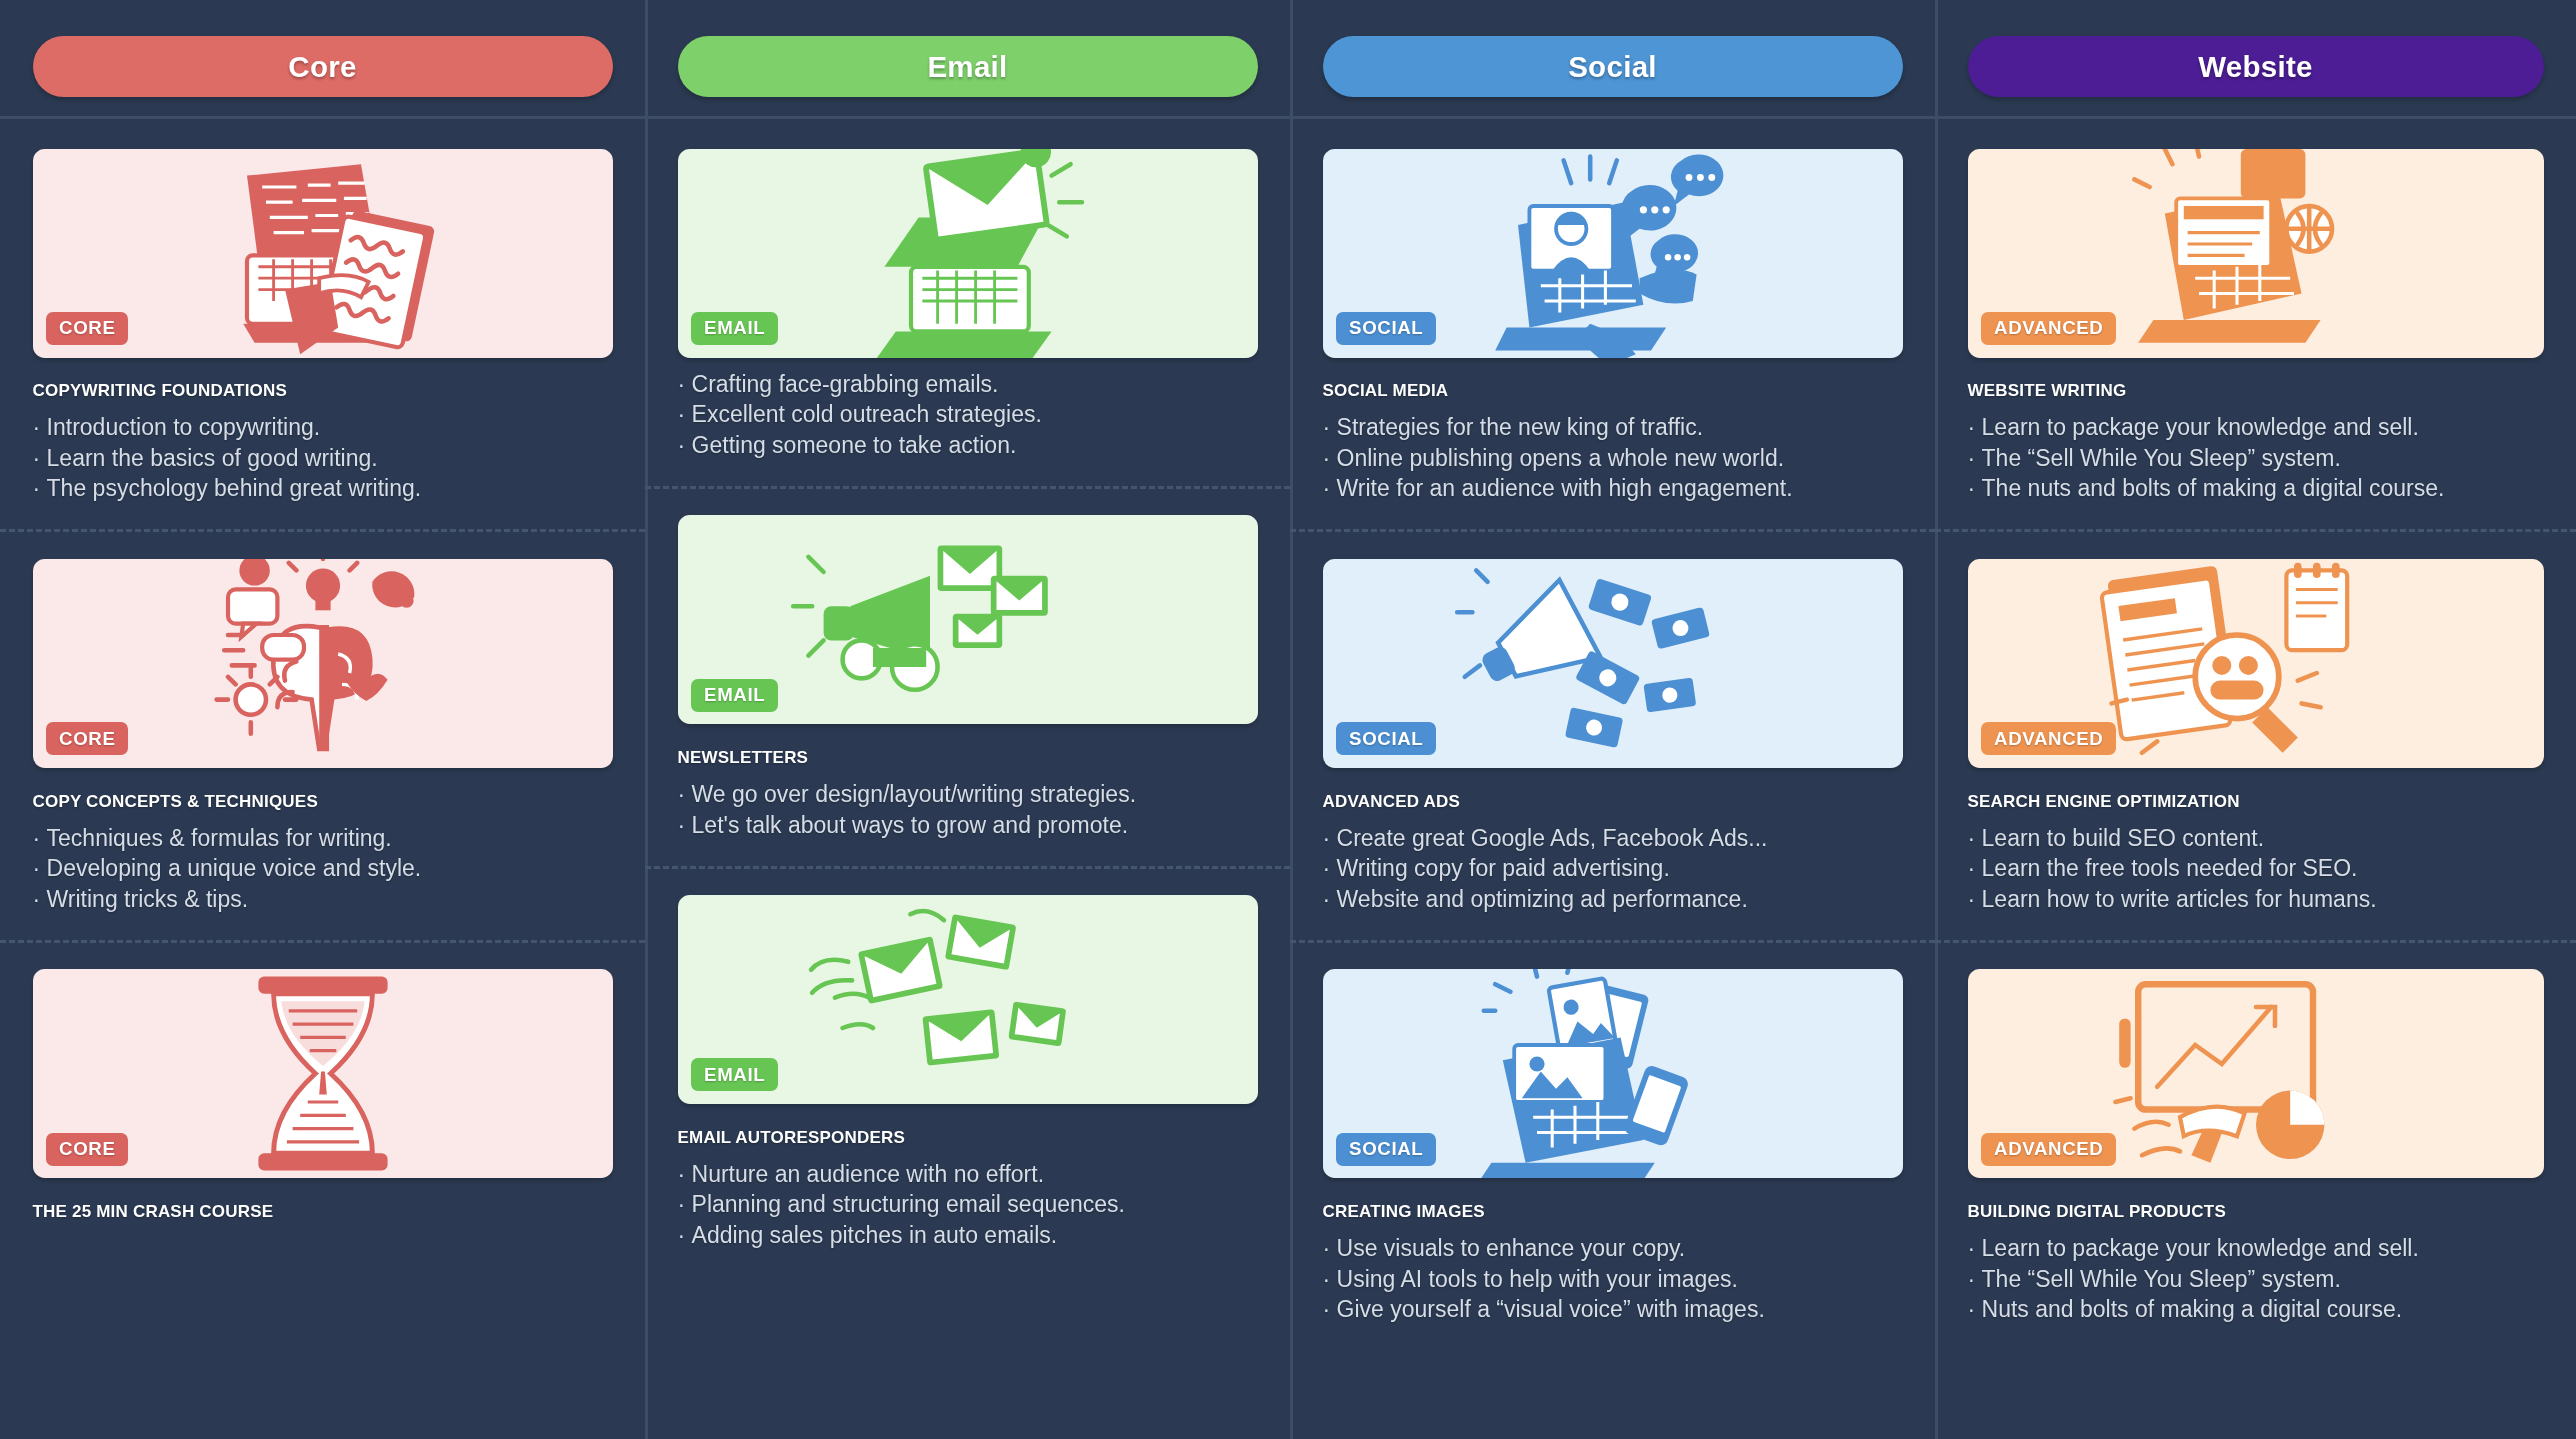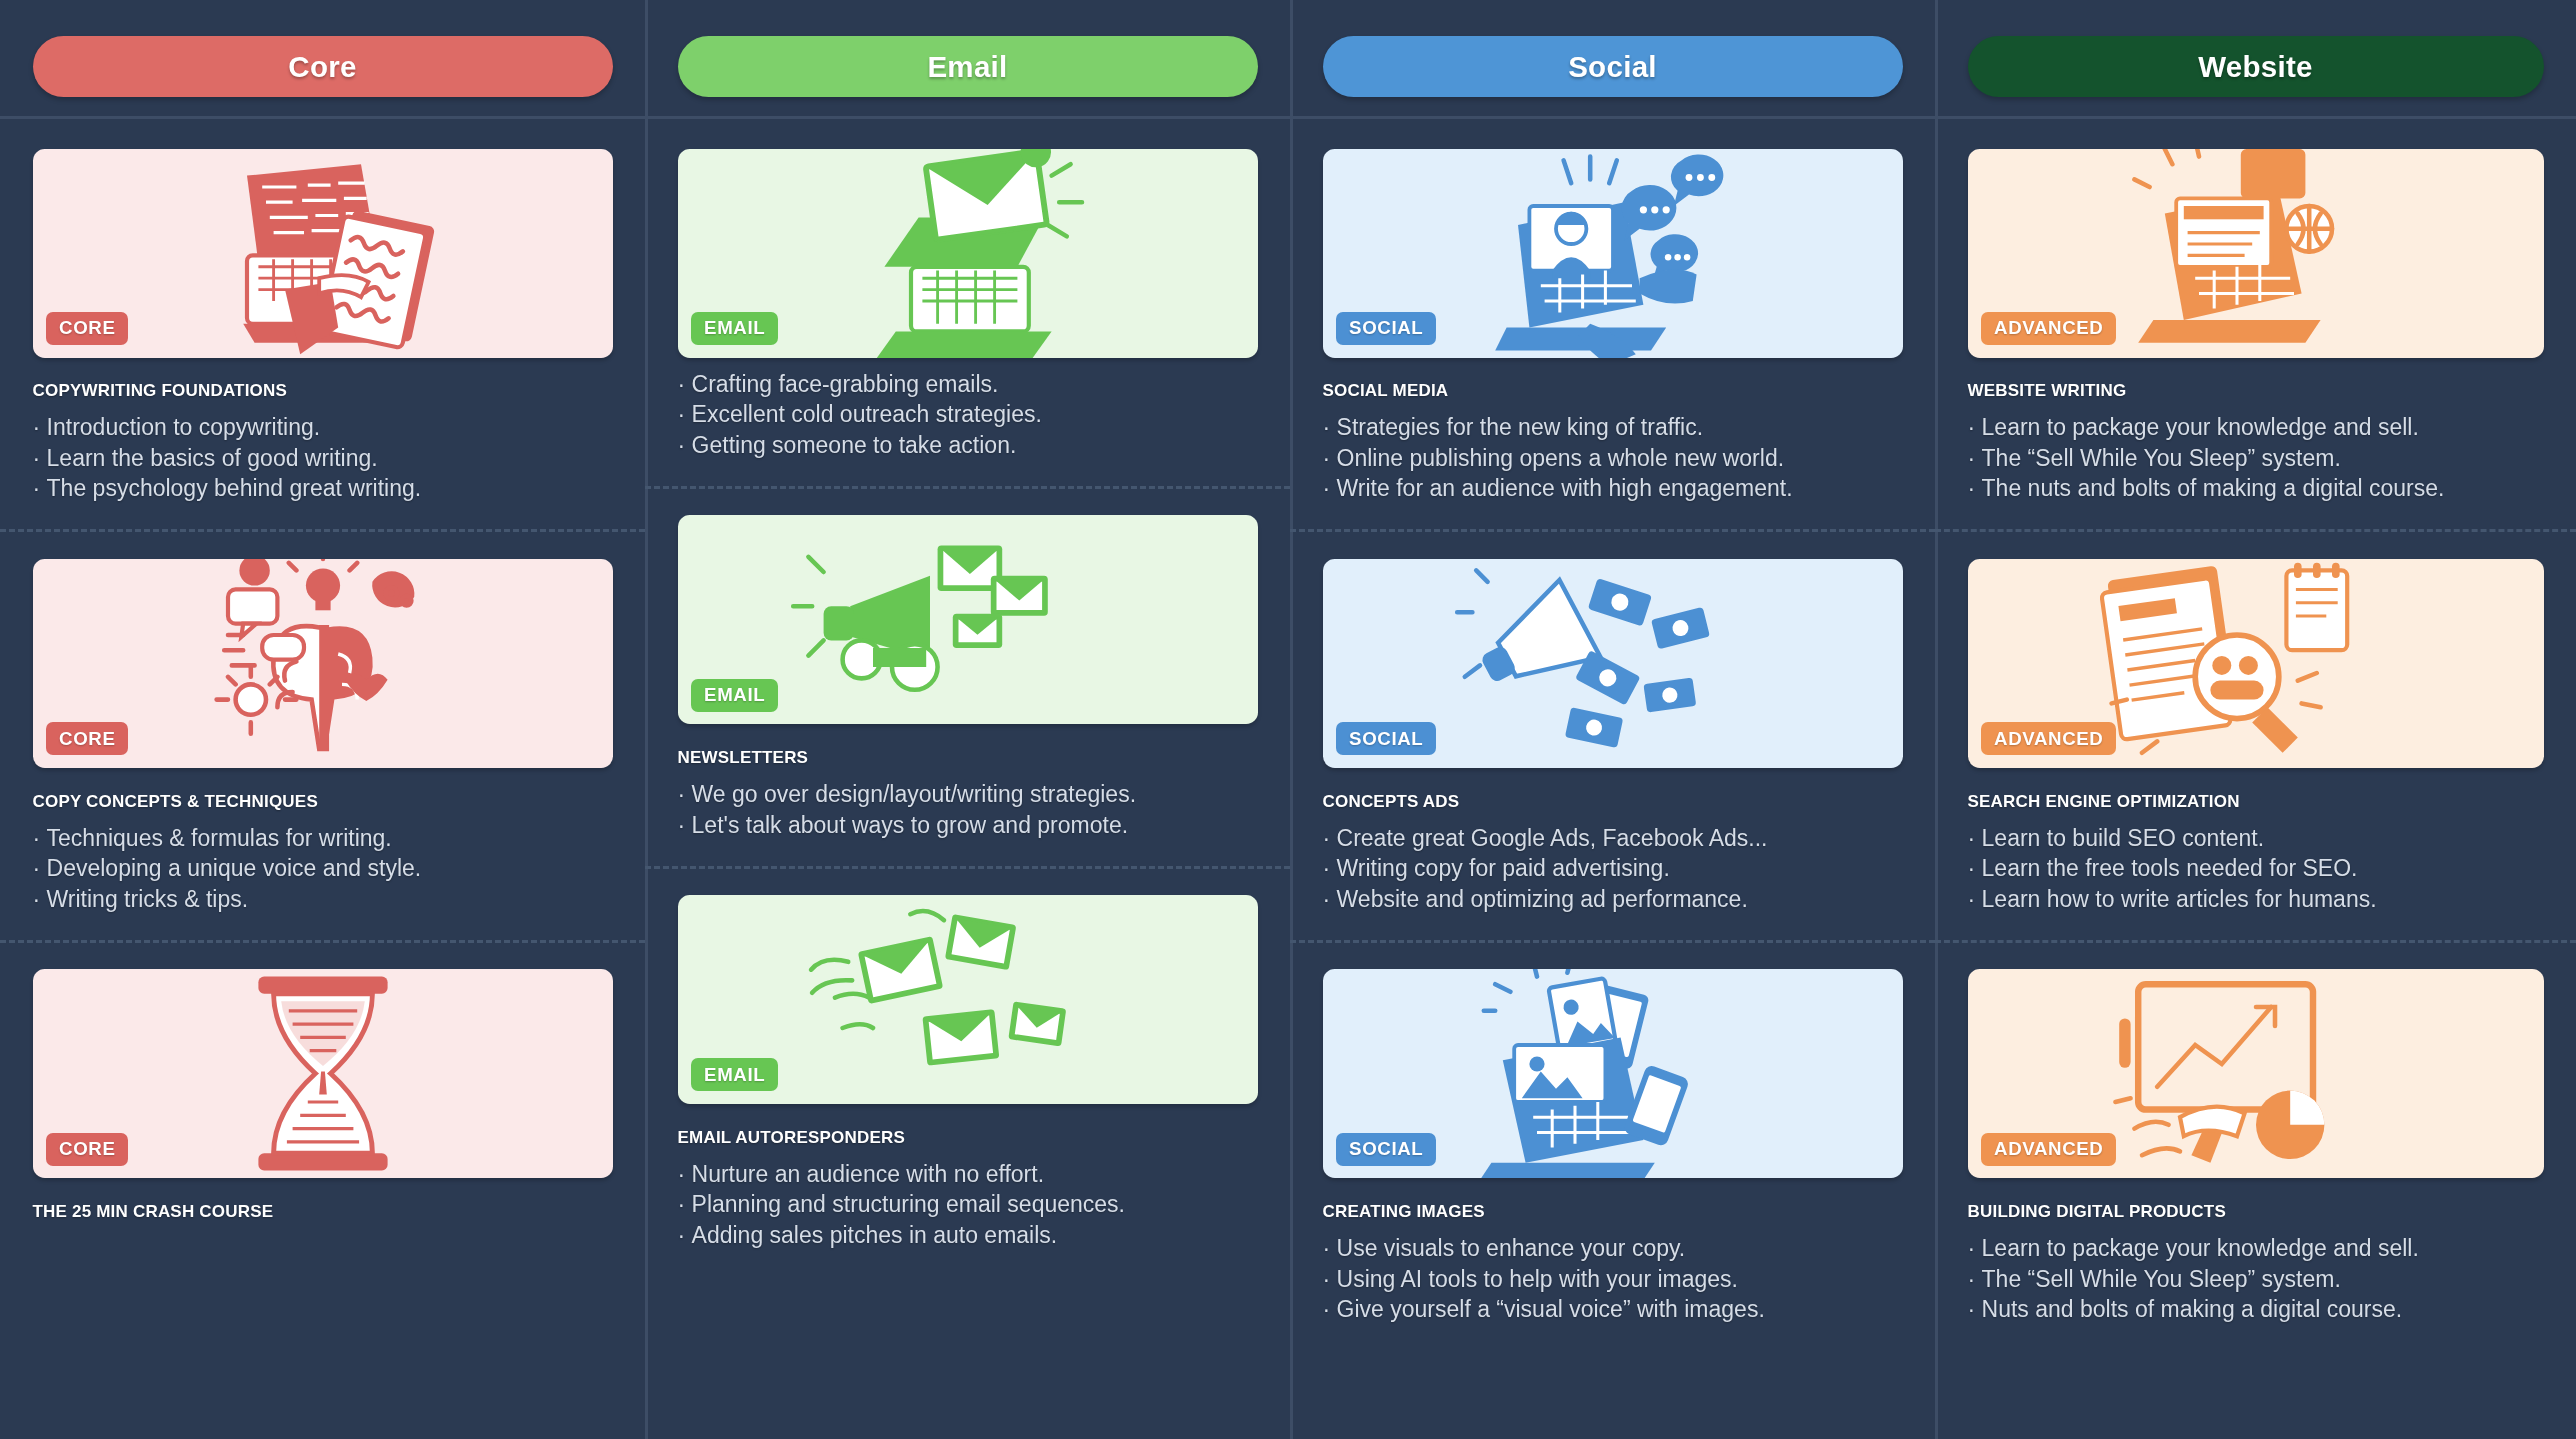--- a/index.html
+++ b/index.html
@@ -443,21 +443,21 @@
                     <circle cx="14" cy="8" r="4.2" fill="#fff"></circle>
                   </g>
         </g>
         <g stroke="#4c90d3" fill="none" stroke-width="2.4" stroke-linecap="round">
                   <path d="M4 6 l-6-6M-4 22 h-8M0 50 l-8 6"></path>
                 </g>
       </g>
             </svg>
             <div class="badge" style="background: rgb(76, 144, 211);">SOCIAL</div>
           </div>
-          <div class="card-title">CONCEPTS ADS</div>
+          <div class="card-title">ADVANCED ADS</div>
           <ul class="bullets">
             <li>Create great Google Ads, Facebook Ads...</li>
             <li>Writing copy for paid advertising.</li>
             <li>Website and optimizing ad performance.</li>
           </ul>
         </div>
         <div class="card">
           <div class="thumb" style="background: rgb(225, 239, 251);">
             <svg viewBox="0 0 200 110" preserveAspectRatio="xMidYMid meet">
               <g transform="translate(38,6)">
@@ -495,21 +495,21 @@
           <ul class="bullets">
             <li>Use visuals to enhance your copy.</li>
             <li>Using AI tools to help with your images.</li>
             <li>Give yourself a “visual voice” with images.</li>
           </ul>
         </div>
       </div>
     </div>
     <div class="column">
       <div class="col-header">
-        <div class="pill" style="background: #14532d; text-align: right;">Website</div>
+        <div class="pill" style="background: #4c1d95; text-align: right;">Website</div>
       </div>
       <div class="col-divider-top"></div>
       <div class="cards">
         <div class="card">
           <div class="thumb" style="background: rgb(253, 238, 224);">
             <svg viewBox="0 0 200 110" preserveAspectRatio="xMidYMid meet">
               <g transform="translate(46,4)">
         <path fill="#ef9350" d="M6 30 L66 18 L78 72 L16 86 Z"></path>
         <rect x="12" y="22" width="50" height="36" rx="2" fill="#fff" stroke="#ef9350" stroke-width="2"></rect>
         <rect x="16" y="26" width="42" height="7" fill="#ef9350"></rect>

